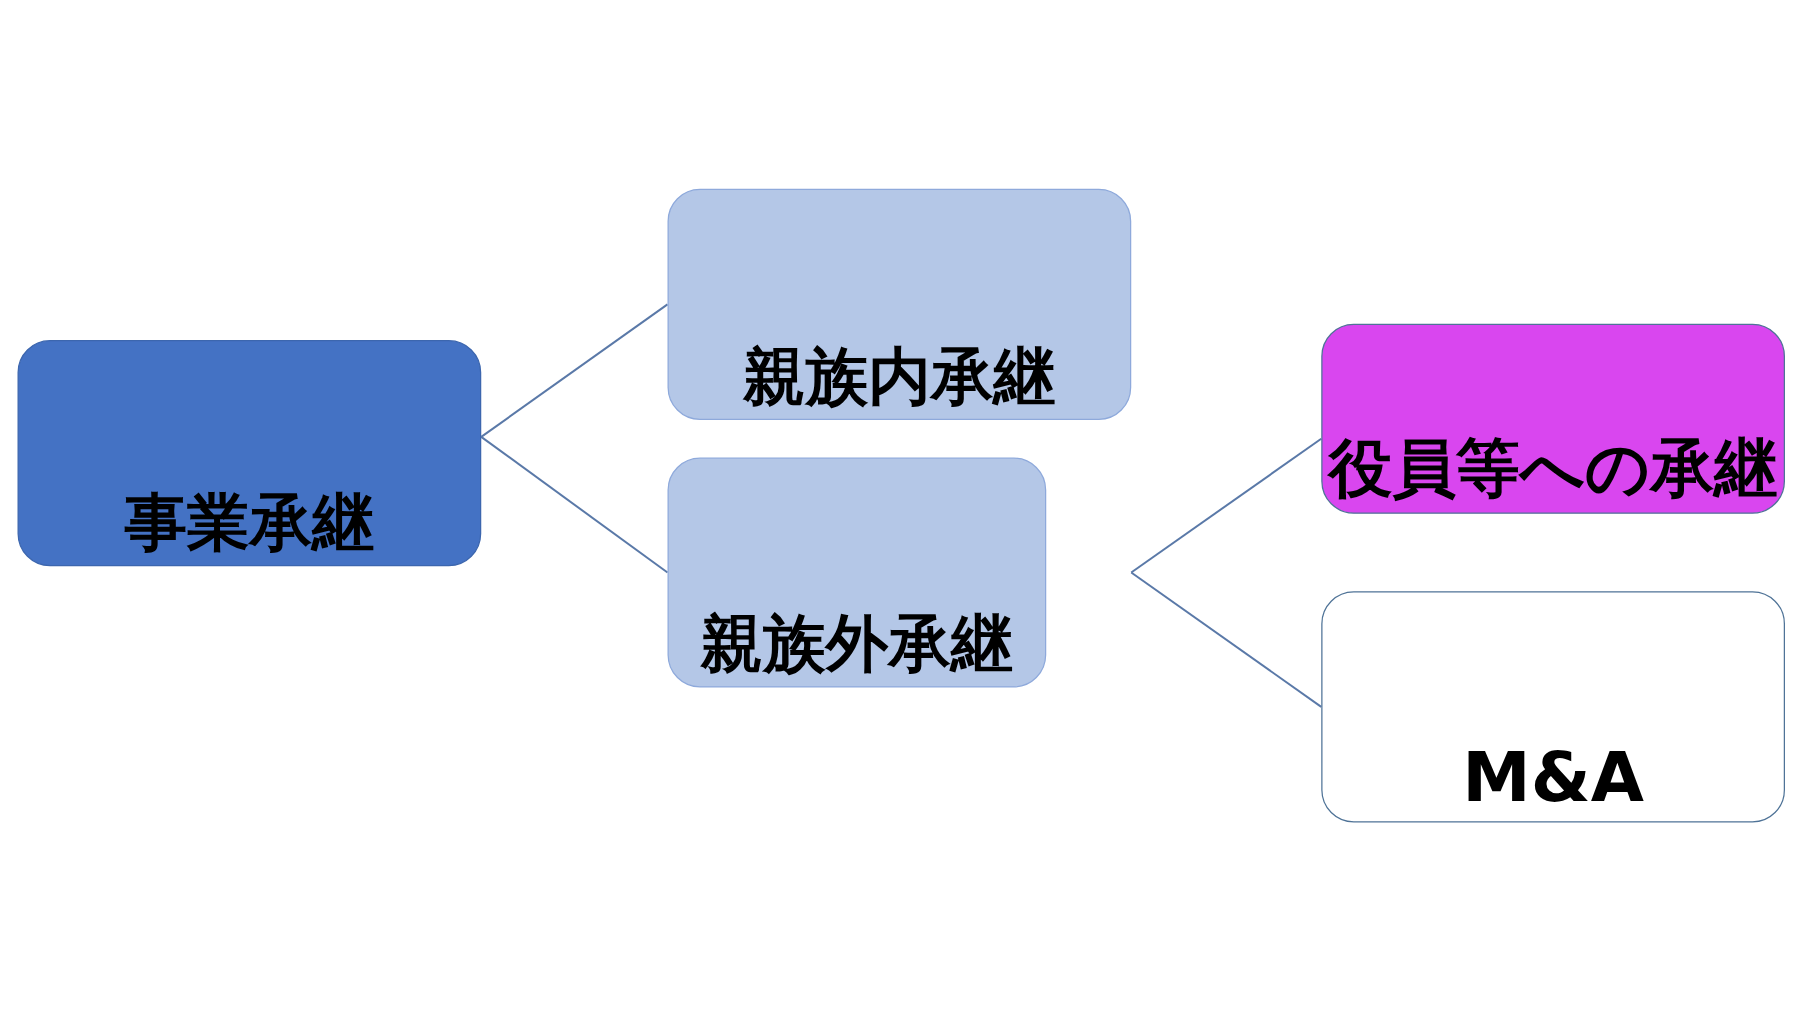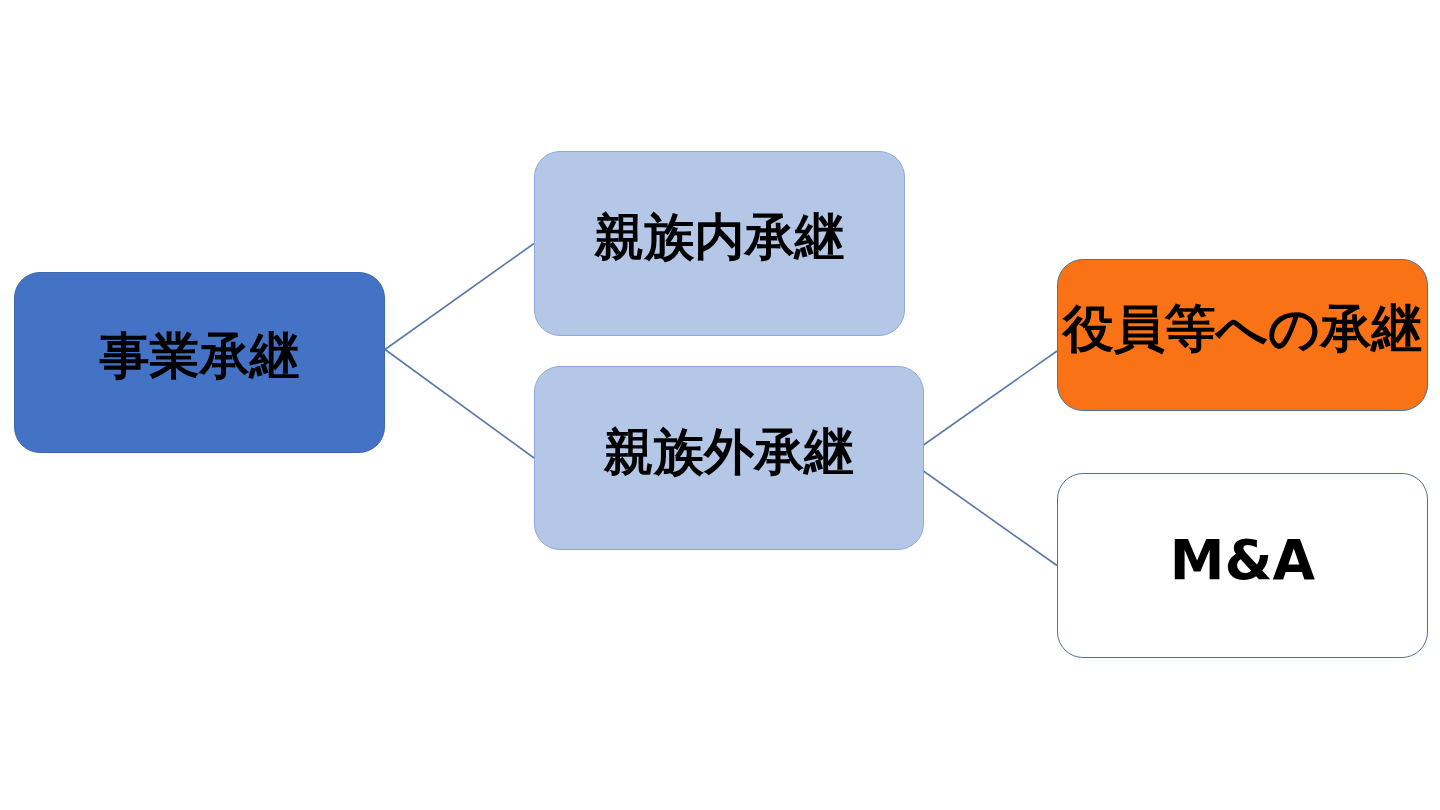--- a/index.html
+++ b/index.html
@@ -18,21 +18,21 @@
   .connectors {
     position: absolute;
     left: 0;
     top: 0;
     width: 1440px;
     height: 810px;
   }
   .node {
     position: absolute;
     display: flex;
-    align-items: center;
+    align-items: flex-end;
     justify-content: center;
     border-radius: 26px;
     box-sizing: border-box;
     text-align: center;
   }
   .node .label {
     font-weight: bold;
     color: #000000;
     font-size: 50px;
     line-height: 1.1;
@@ -44,27 +44,27 @@
     background: #4472C4;
     border: 1.5px solid #3c66ae;
     margin-top: 13px;
   }
   .node-l2a {
     left: 534px; top: 151px;  width: 371px; height: 185px;
     background: #B4C7E7;
     border: 1.5px solid #8EA9DB;
   }
   .node-l2b {
-    left: 534px; top: 366px;  width: 390px; height: 184px;
+    left: 534px; top: 366px;  width: 303px; height: 184px;
     background: #B4C7E7;
     border: 1.5px solid #8EA9DB;
   }
   .node-l3a {
     left: 1057px; top: 259px; width: 371px; height: 152px;
-    background: #f97316;
+    background: #d946ef;
     border: 1.5px solid #4F7397;
   }
   .node-l3b {
     left: 1057px; top: 473px; width: 371px; height: 185px;
     background: #ffffff;
     border: 1.5px solid #4F7397;
   }
   .node-l3a .label { font-size: 51px; }
   .node-l3b .label { font-size: 55px; transform: translateY(-5px); }
 </style>

